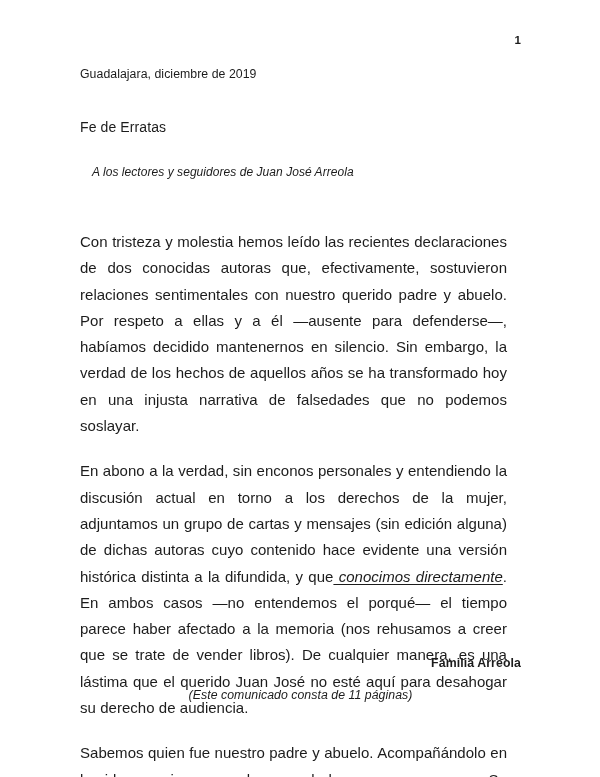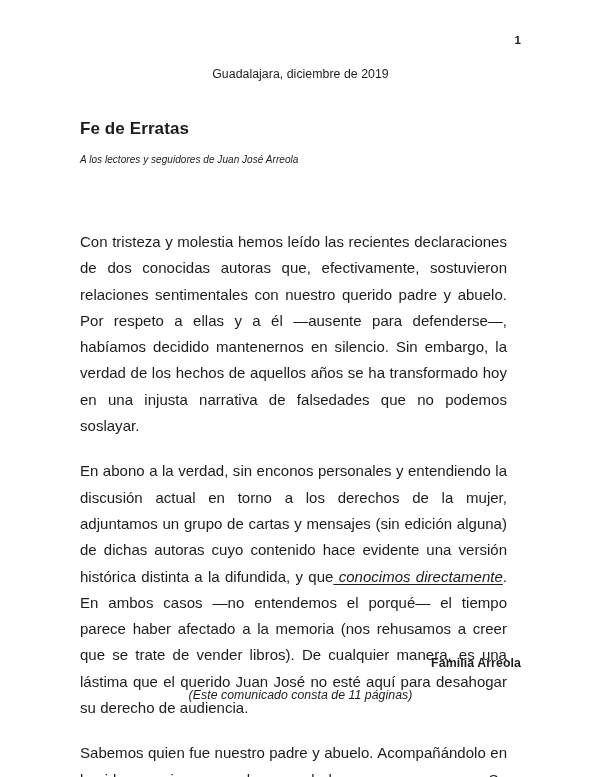--- a/index.html
+++ b/index.html
@@ -38,44 +38,44 @@
     font-weight: 700;
     color: #1c1c1c;
     letter-spacing: 0.1px;
   }
 
   .dateline {
     position: absolute;
     top: 67px;
     left: 0;
     width: 441px;
-    text-align: center;
+    text-align: left;
     font-size: 12.3px;
     color: #1c1c1c;
     letter-spacing: 0.05px;
   }
 
   .title-block {
     position: absolute;
     top: 120px;
     left: 0;
     width: 441px;
   }
   .doc-title {
-    font-size: 17px;
-    font-weight: 700;
+    font-size: 14px;
+    font-weight: 400;
     letter-spacing: 0.1px;
-    margin: 0 0 15px 0;
+    margin: 0 0 31px 0;
     line-height: 1.1;
   }
   .addressee {
-    font-size: 10px;
+    font-size: 12px;
     font-style: italic;
     letter-spacing: 0.05px;
-    margin: 0 0 14px 0;
+    margin: 0 0 14px 12px;
     line-height: 1.1;
   }
   .addressee:last-child { margin-bottom: 0; }
 
   .body-block {
     position: absolute;
     top: 229px;
     left: 0;
     width: 441px;
   }

